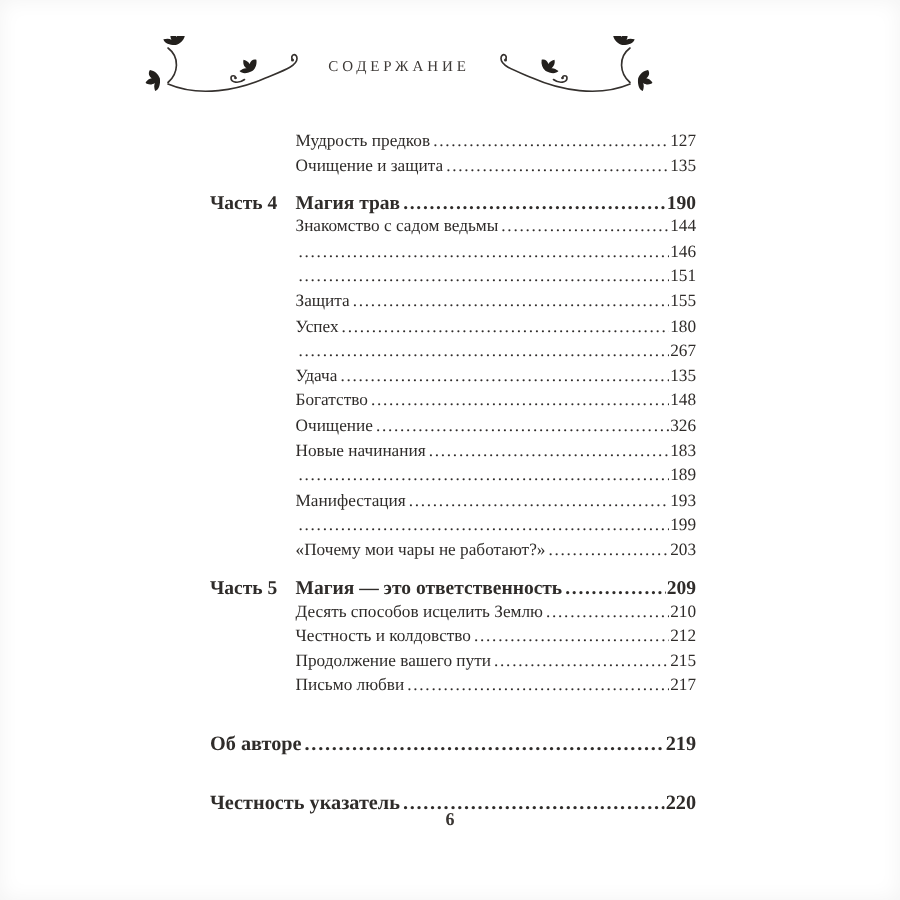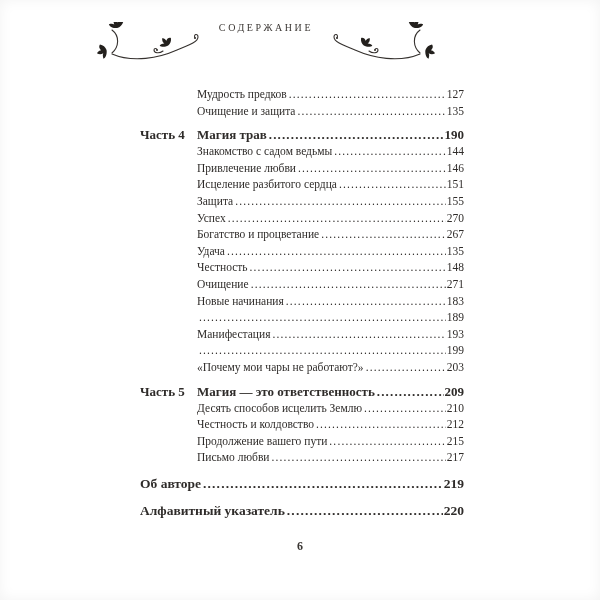--- a/index.html
+++ b/index.html
@@ -11,21 +11,21 @@
     color: #2f2c2a;
     font-family: "Liberation Serif", "DejaVu Serif", serif;
     box-shadow: inset 0 0 14px rgba(0,0,0,0.05);
     overflow: hidden;
   }
   .toc-header {
     position: absolute;
     top: 22px; left: 0;
     width: 532px; height: 46px;
     display: flex;
-    align-items: flex-start;
+    align-items: center;
     justify-content: center;
     gap: 14px;
   }
   .header-title {
     font-size: 10px;
     letter-spacing: 2.6px;
     color: #3d3936;
     white-space: nowrap;
     padding-bottom: 2px;
   }
@@ -55,21 +55,21 @@
     font-size: 13px;
     line-height: 17px;
     margin-top: 7px;
   }
   .row.part .plabel { display: block; width: 57px; flex: none; }
   .row.sub { padding-left: 57px; }
   .row.top {
     font-weight: bold;
     font-size: 13.5px;
     line-height: 19px;
-    margin-top: 8px;
+    margin-top: 20px;
   }
   .row .title { flex: none; white-space: nowrap; }
   .leader {
     flex: 1;
     overflow: hidden;
     white-space: nowrap;
     letter-spacing: 1.15px;
     margin: 0 1px 0 2px;
     min-width: 6px;
   }
@@ -136,65 +136,62 @@
     <span class="pnum">190</span>
   </div>
       <div class="row sub">
 
     <span class="title">Знакомство с садом ведьмы</span>
     <span class="leader">................................................................................................................................................................</span>
     <span class="pnum">144</span>
   </div>
       <div class="row sub">
 
-    <span class="title">Привлечение любви</span>
     <span class="leader">................................................................................................................................................................</span>
     <span class="pnum">146</span>
   </div>
       <div class="row sub">
 
-    <span class="title">Исцеление разбитого сердца</span>
     <span class="leader">................................................................................................................................................................</span>
     <span class="pnum">151</span>
   </div>
       <div class="row sub">
 
     <span class="title">Защита</span>
     <span class="leader">................................................................................................................................................................</span>
     <span class="pnum">155</span>
   </div>
       <div class="row sub">
 
     <span class="title">Успех</span>
     <span class="leader">................................................................................................................................................................</span>
-    <span class="pnum">270</span>
-  </div>
-      <div class="row sub">
-
-    <span class="title">Богатство и процветание</span>
+    <span class="pnum">180</span>
+  </div>
+      <div class="row sub">
+
     <span class="leader">................................................................................................................................................................</span>
     <span class="pnum">267</span>
   </div>
       <div class="row sub">
 
     <span class="title">Удача</span>
     <span class="leader">................................................................................................................................................................</span>
     <span class="pnum">135</span>
   </div>
       <div class="row sub">
 
-    <span class="title">Честность</span>
+    <span class="title">Богатство</span>
     <span class="leader">................................................................................................................................................................</span>
     <span class="pnum">148</span>
   </div>
       <div class="row sub">
 
     <span class="title">Очищение</span>
     <span class="leader">................................................................................................................................................................</span>
-    <span class="pnum">271</span>
+    <span class="pnum">326</span>
   </div>
       <div class="row sub">
 
     <span class="title">Новые начинания</span>
     <span class="leader">................................................................................................................................................................</span>
     <span class="pnum">183</span>
   </div>
       <div class="row sub">
 
     <span class="leader">................................................................................................................................................................</span>
@@ -248,21 +245,21 @@
     <span class="pnum">217</span>
   </div>
       <div class="row top">
 
     <span class="title">Об авторе</span>
     <span class="leader">................................................................................................................................................................</span>
     <span class="pnum">219</span>
   </div>
       <div class="row top">
 
-    <span class="title">Алфавитный указатель</span>
+    <span class="title">Честность указатель</span>
     <span class="leader">................................................................................................................................................................</span>
     <span class="pnum">220</span>
   </div>
     </div>
 
   <div class="folio">6</div>
 
 </div>
 
 </body></html>

